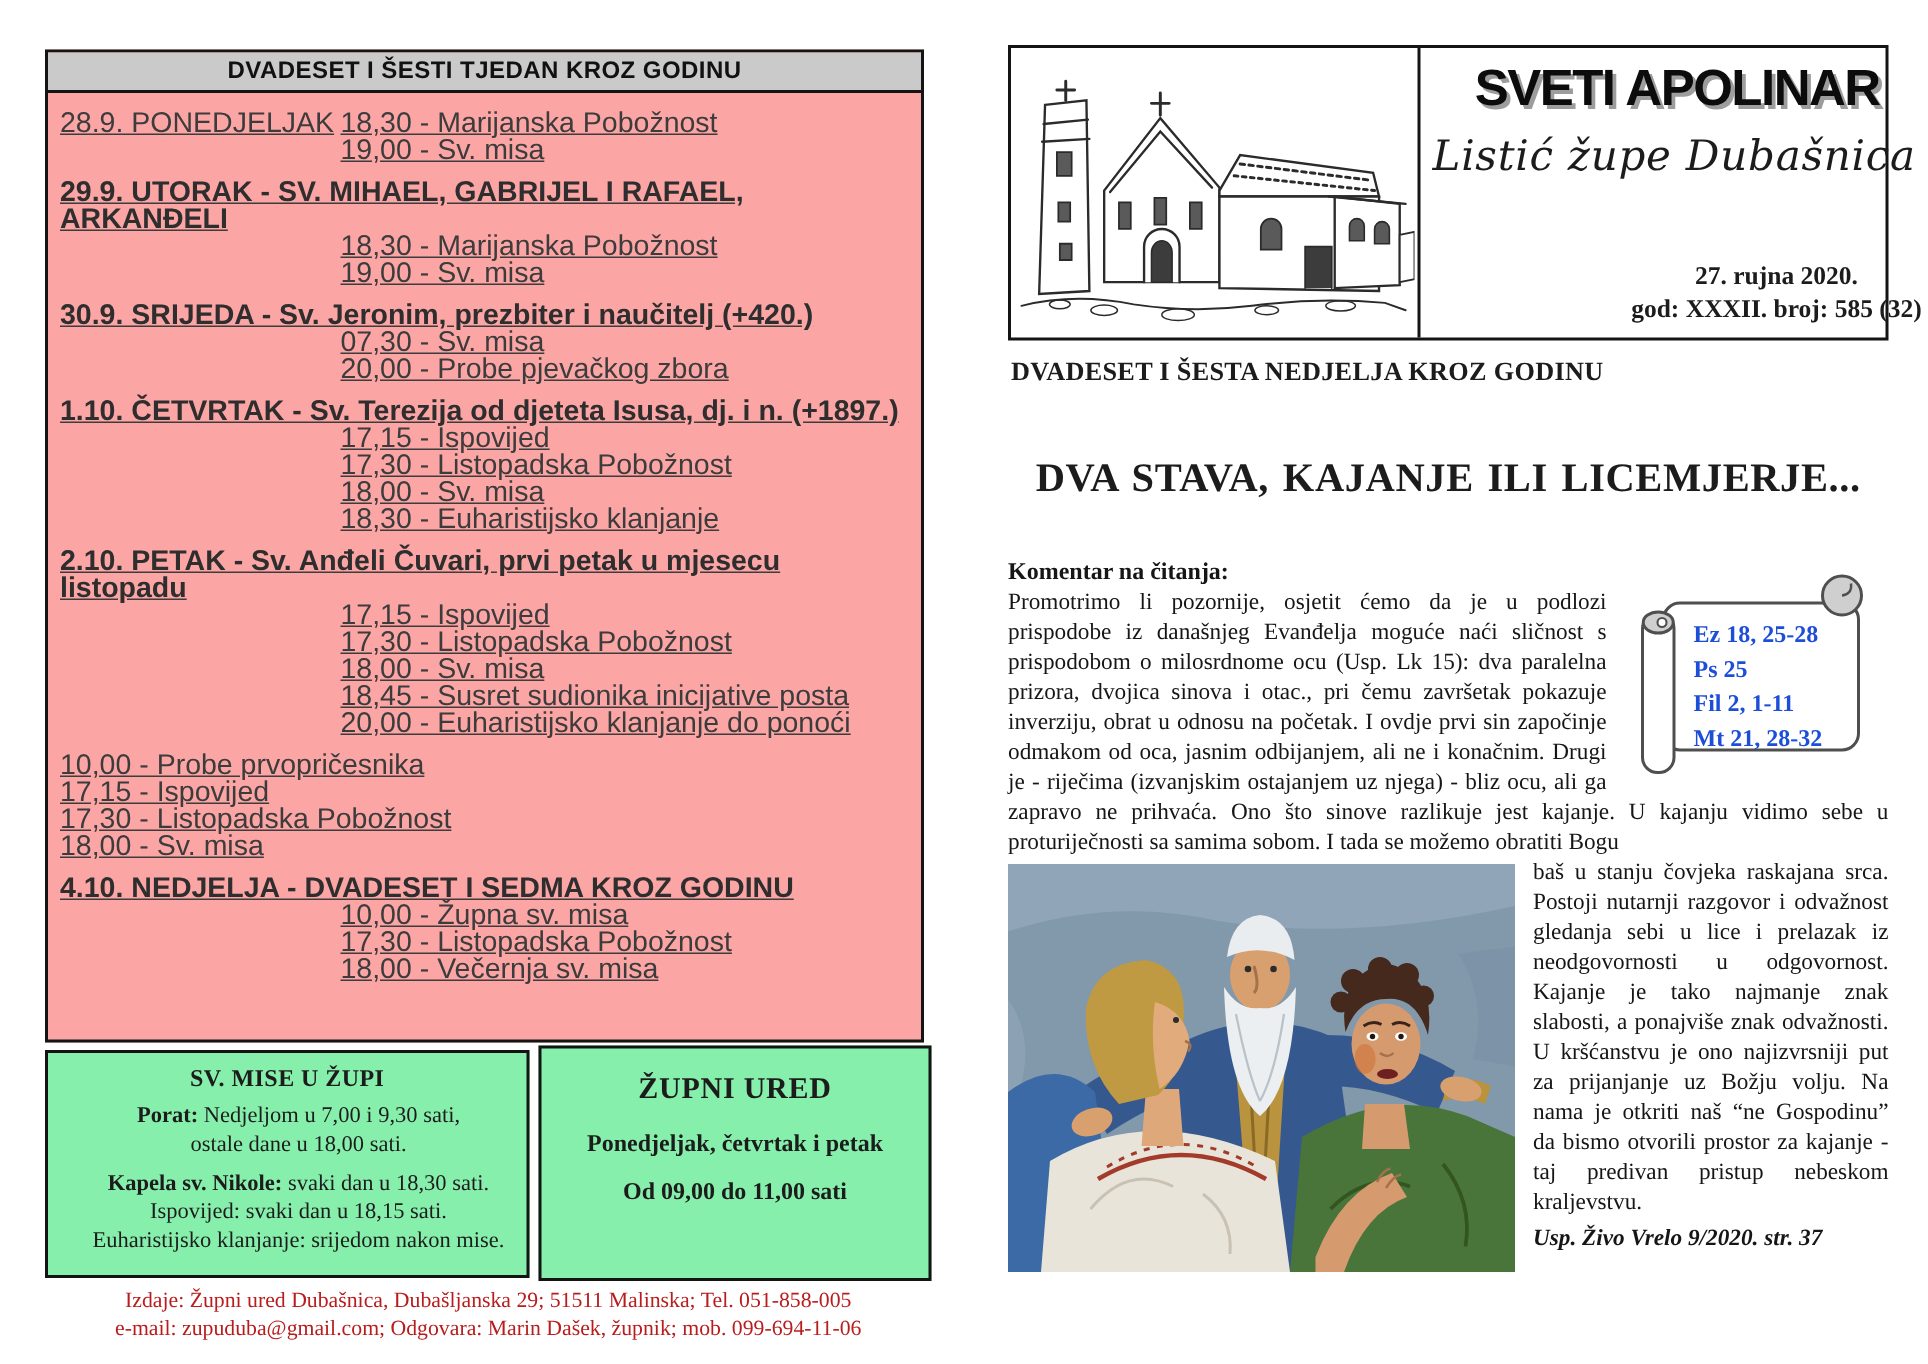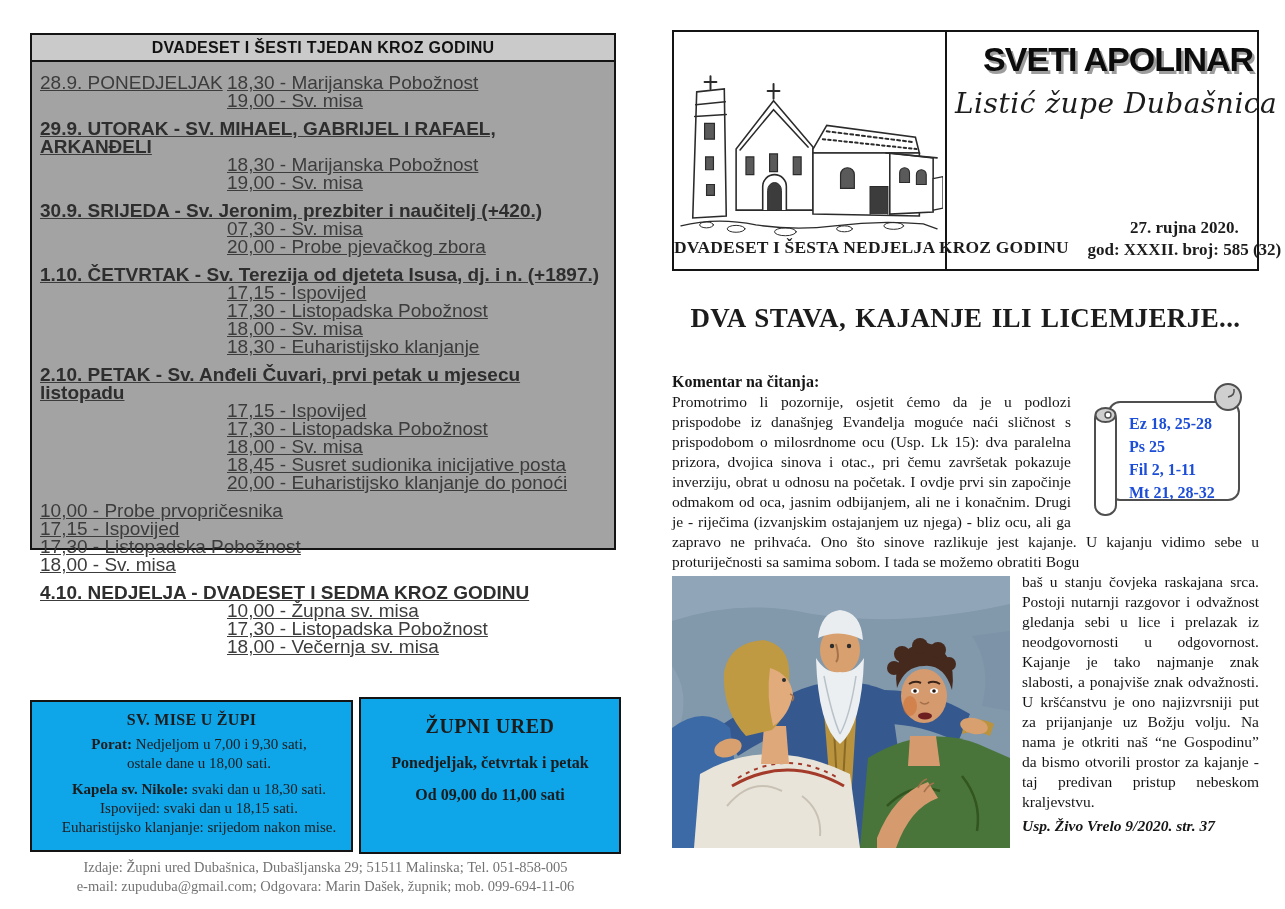--- a/index.html
+++ b/index.html
@@ -5,52 +5,52 @@
   * { margin:0; padding:0; box-sizing:border-box; }
   html,body { background:#ffffff; }
   body { width:1285px; height:909px; position:relative; overflow:hidden;
          font-family:"Liberation Serif", serif; color:#1c1c1c; }
 
   .page { position:absolute; top:0; height:909px; }
   #left-page  { left:30px;  width:591px; }
   #right-page { left:672px; width:587px; }
 
   
-  .schedule-box { position:absolute; left:0; top:33px; width:586px; height:517px;
-                  border:2px solid #141414; background:#a3a3a3; }
+  .schedule-box { position:absolute; left:0; top:33px; width:586px; height:662px;
+                  border:2px solid #141414; background:#fca5a5; }
   .schedule-header { height:27px; background:#cacaca; border-bottom:2px solid #141414;
                      font-family:"Liberation Sans", sans-serif; font-weight:bold;
                      font-size:16px; text-align:center; line-height:25px; color:#111;
                      letter-spacing:.3px; }
   .schedule-body { padding:12px 8px 0 8px; font-family:"Liberation Sans", sans-serif;
                    font-size:19px; color:#3c3c3c;text-decoration:underline; }
   .entry { margin-bottom:10px; }
   .entry .day { line-height:18px; }
   .entry .day.bold { font-weight:bold; color:#2e2e2e; }
   .entry.row { display:flex; }
   .entry.row .day { width:187px; flex:none; }
   .entry.row .times { flex:1; }
   .times .time-line { line-height:18px; }
   .times.indent { margin-left:187px; }
 
-  .gray-box { position:absolute; background:#0ea5e9; border:2px solid #141414;
+  .gray-box { position:absolute; background:#86efac; border:2px solid #141414;
               text-align:center; }
   #mise-box { left:0; top:700px; width:323px; height:152px; padding-top:8px;
               font-size:15px; line-height:19px; }
   #mise-box .box-title { font-weight:bold; font-size:16px; margin-bottom:6px; letter-spacing:.3px; }
   #mise-box p { margin-bottom:7px;padding-left:15px; }
   #ured-box { left:329px; top:697px; width:262px; height:157px; padding-top:16px; }
   #ured-box .box-title { font-weight:bold; font-size:20px; letter-spacing:.5px; margin-bottom:16px; }
   #ured-box .box-line { font-weight:bold; font-size:16px; margin-bottom:14px; }
 
   .page-footer { position:absolute; left:0; top:858px; width:591px; text-align:center;
-                 font-size:14.5px; line-height:19px; color:#737373; }
+                 font-size:14.5px; line-height:19px; color:#b91c1c; }
 
   
-  .masthead { position:absolute; left:0; top:30px; width:587px; height:241px;
+  .masthead { position:absolute; left:0; top:30px; width:587px; height:197px;
               border:2px solid #141414; display:flex; }
   .masthead-art { width:273px; flex:none; border-right:2px solid #141414;
                   display:flex; align-items:center; justify-content:center; }
   .masthead-text { flex:1; position:relative; padding:8px 8px 6px 8px; }
   .masthead-title { font-family:"Liberation Sans", sans-serif; font-weight:bold;
                     font-size:34px; letter-spacing:-1px; text-align:center;
                     color:#0c0c0c; text-shadow:2.5px 2.5px 0 #9d9d9d; white-space:nowrap; }
   .masthead-subtitle { font-family:"DejaVu Serif", cursive; font-style:italic;
                        font-size:28px; text-align:right; margin:8px 4px 0 0;
                        letter-spacing:.5px; white-space:nowrap; }

